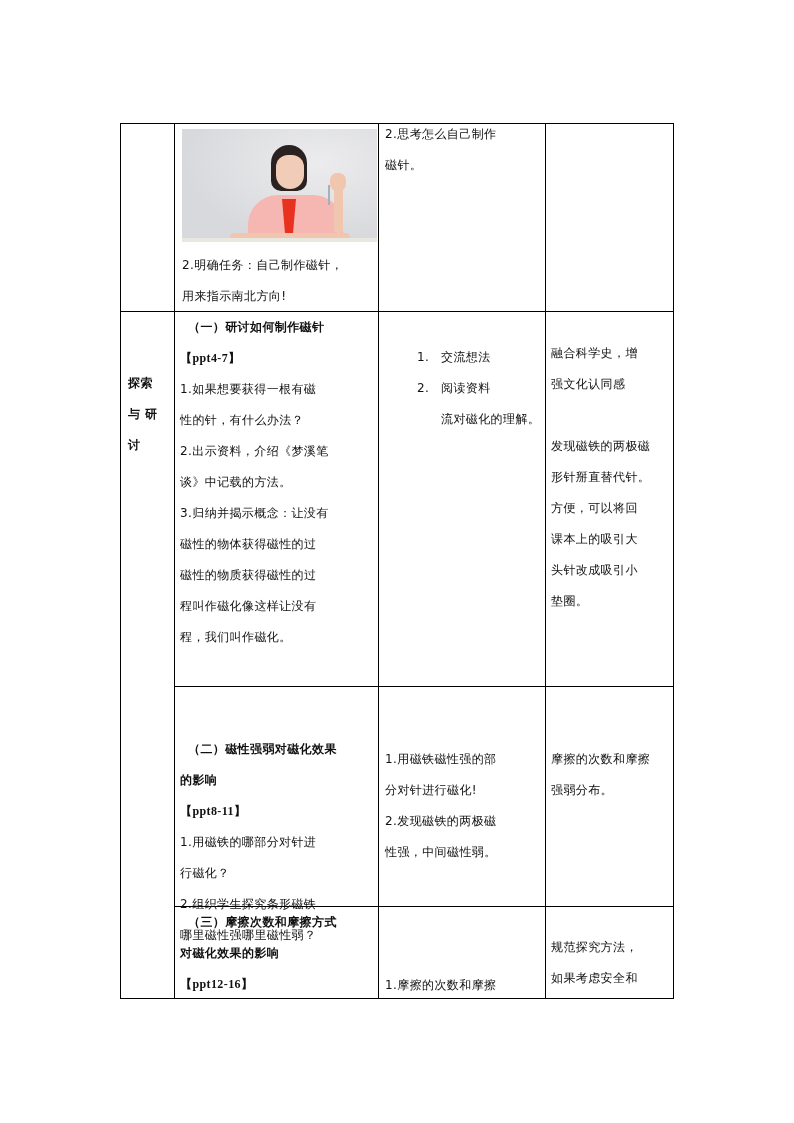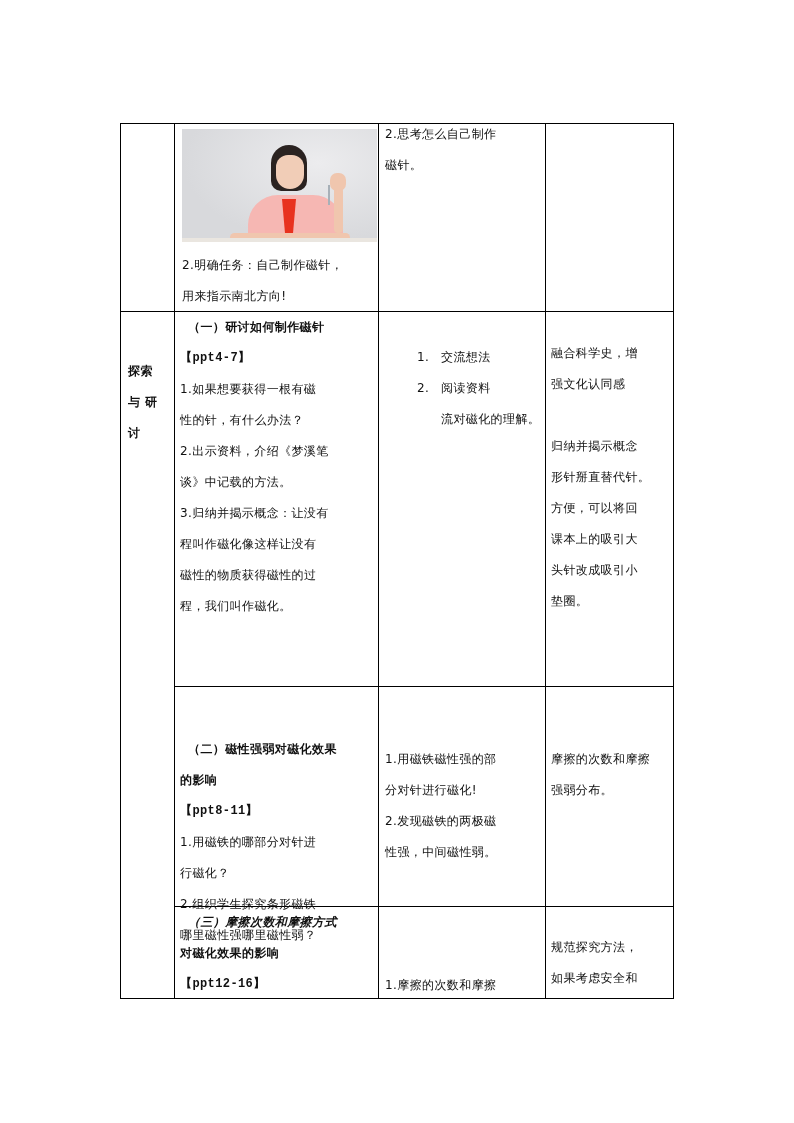--- a/index.html
+++ b/index.html
@@ -5,21 +5,21 @@
     html, body { margin: 0; padding: 0; background: #ffffff; }
     body { width: 794px; height: 1123px; position: relative; overflow: hidden;
       font-family: "DejaVu Sans", "Liberation Sans", sans-serif; color: #111; }
     .page { position: absolute; left: 0; top: 0; width: 794px; height: 1123px; }
     .line { position: absolute; background: #000; }
     .h { height: 1px; }
     .v { width: 1px; }
     .cell { position: absolute; font-size: 12px; line-height: 31px; letter-spacing: 0.4px; }
     .cell p { margin: 0; }
     .bold { font-weight: bold; }
-    .mono { font-family: Liberation Mono, monospace; font-weight: bold; }
+    .mono { font-family: Liberation Serif, serif; font-weight: bold; }
     .photo { position: absolute; left: 182px; top: 129px; width: 195px; height: 113px;
       background: linear-gradient(180deg, #e3e4e6 0%, #d6d7da 70%, #cfcfd1 100%); overflow: hidden; }
     .photo .wall { position:absolute; left:0; top:0; right:0; bottom:0;
       background: radial-gradient(ellipse at 70% 30%, #ececee 0%, #d8d9dc 70%); }
     .photo .desk { position:absolute; left:0; right:0; bottom:0; height:4px; background:#eae6e0; }
     .photo .hair { position:absolute; left:89px; top:16px; width:36px; height:46px; background:#2a2220; border-radius:18px 18px 10px 10px; }
     .photo .face { position:absolute; left:94px; top:26px; width:28px; height:34px; background:#f1cdb7; border-radius:12px 12px 14px 14px; }
     .photo .body { position:absolute; left:66px; top:66px; width:95px; height:47px; background:#f6b7b3; border-radius:30px 30px 0 0; }
     .photo .arms { position:absolute; left:48px; top:104px; width:120px; height:9px; background:#f0c6ae; border-radius:5px; }
     .photo .scarf { position:absolute; left:100px; top:70px; width:14px; height:40px; background:#e8321f; clip-path: polygon(0 0,100% 0,75% 100%,25% 100%); }
@@ -60,50 +60,51 @@
   <div class="cell" style="left:182px; top:250px; width:195px;">
     <p>2.明确任务：自己制作磁针，</p>
     <p>用来指示南北方向!</p>
   </div>
 
   <div class="cell" style="left:385px; top:119px; width:160px;">
     <p>2.思考怎么自己制作</p>
     <p>磁针。</p>
   </div>
 
-  <div class="cell bold" style="left:128px; top:356px; width:46px;">
+  <div class="cell bold" style="left:128px; top:368px; width:46px;">
     <p>探索</p>
     <p>与 研</p>
     <p>讨</p>
   </div>
 
   <div class="cell" style="left:180px; top:312px; width:198px;">
     <p class="bold" style="padding-left:8px;">（一）研讨如何制作磁针</p>
     <p class="mono">【ppt4-7】</p>
     <p>1.如果想要获得一根有磁</p>
     <p>性的针，有什么办法？</p>
     <p>2.出示资料，介绍《梦溪笔</p>
     <p>谈》中记载的方法。</p>
     <p>3.归纳并揭示概念：让没有</p>
+    <p>磁性的物体获得磁性的过</p>
+    <p>磁性的物质获得磁性的过</p>
     <p>程叫作磁化像这样让没有</p>
-    <p>磁性的物质获得磁性的过</p>
     <p>程，我们叫作磁化。</p>
   </div>
 
   <div class="cell" style="left:385px; top:342px; width:160px;margin-left:32px;">
     <p><span style="display:inline-block;width:24px;">1.</span><span>交流想法</span></p>
     <p><span style="display:inline-block;width:24px;">2.</span><span>阅读资料</span></p>
     <p><span style="display:inline-block;width:24px;"></span><span>流对磁化的理解。</span></p>
   </div>
 
   <div class="cell" style="left:551px; top:338px; width:124px;">
     <p>融合科学史，增</p>
     <p>强文化认同感</p>
     <p style="height:31px;"></p>
-    <p>归纳并揭示概念</p>
+    <p>发现磁铁的两极磁</p>
     <p>形针掰直替代针。</p>
     <p>方便，可以将回</p>
     <p>课本上的吸引大</p>
     <p>头针改成吸引小</p>
     <p>垫圈。</p>
   </div>
 
   <div class="cell" style="left:180px; top:687px; width:198px;margin-top:47px;">
     <p class="bold" style="padding-left:8px;">（二）磁性强弱对磁化效果</p>
     <p class="bold">的影响</p>
@@ -120,21 +121,21 @@
     <p>2.发现磁铁的两极磁</p>
     <p>性强，中间磁性弱。</p>
   </div>
 
   <div class="cell" style="left:551px; top:744px; width:124px;">
     <p>摩擦的次数和摩擦</p>
     <p>强弱分布。</p>
   </div>
 
   <div class="cell" style="left:180px; top:907px; width:198px;">
-    <p class="bold" style="padding-left:8px;font-style:italic;">（三）摩擦次数和摩擦方式</p>
+    <p class="bold" style="padding-left:8px;">（三）摩擦次数和摩擦方式</p>
     <p class="bold">对磁化效果的影响</p>
     <p class="mono">【ppt12-16】</p>
   </div>
 
   <div class="cell" style="left:385px; top:970px; width:160px;">
     <p>1.摩擦的次数和摩擦</p>
   </div>
 
   <div class="cell" style="left:551px; top:932px; width:124px;">
     <p>规范探究方法，</p>

